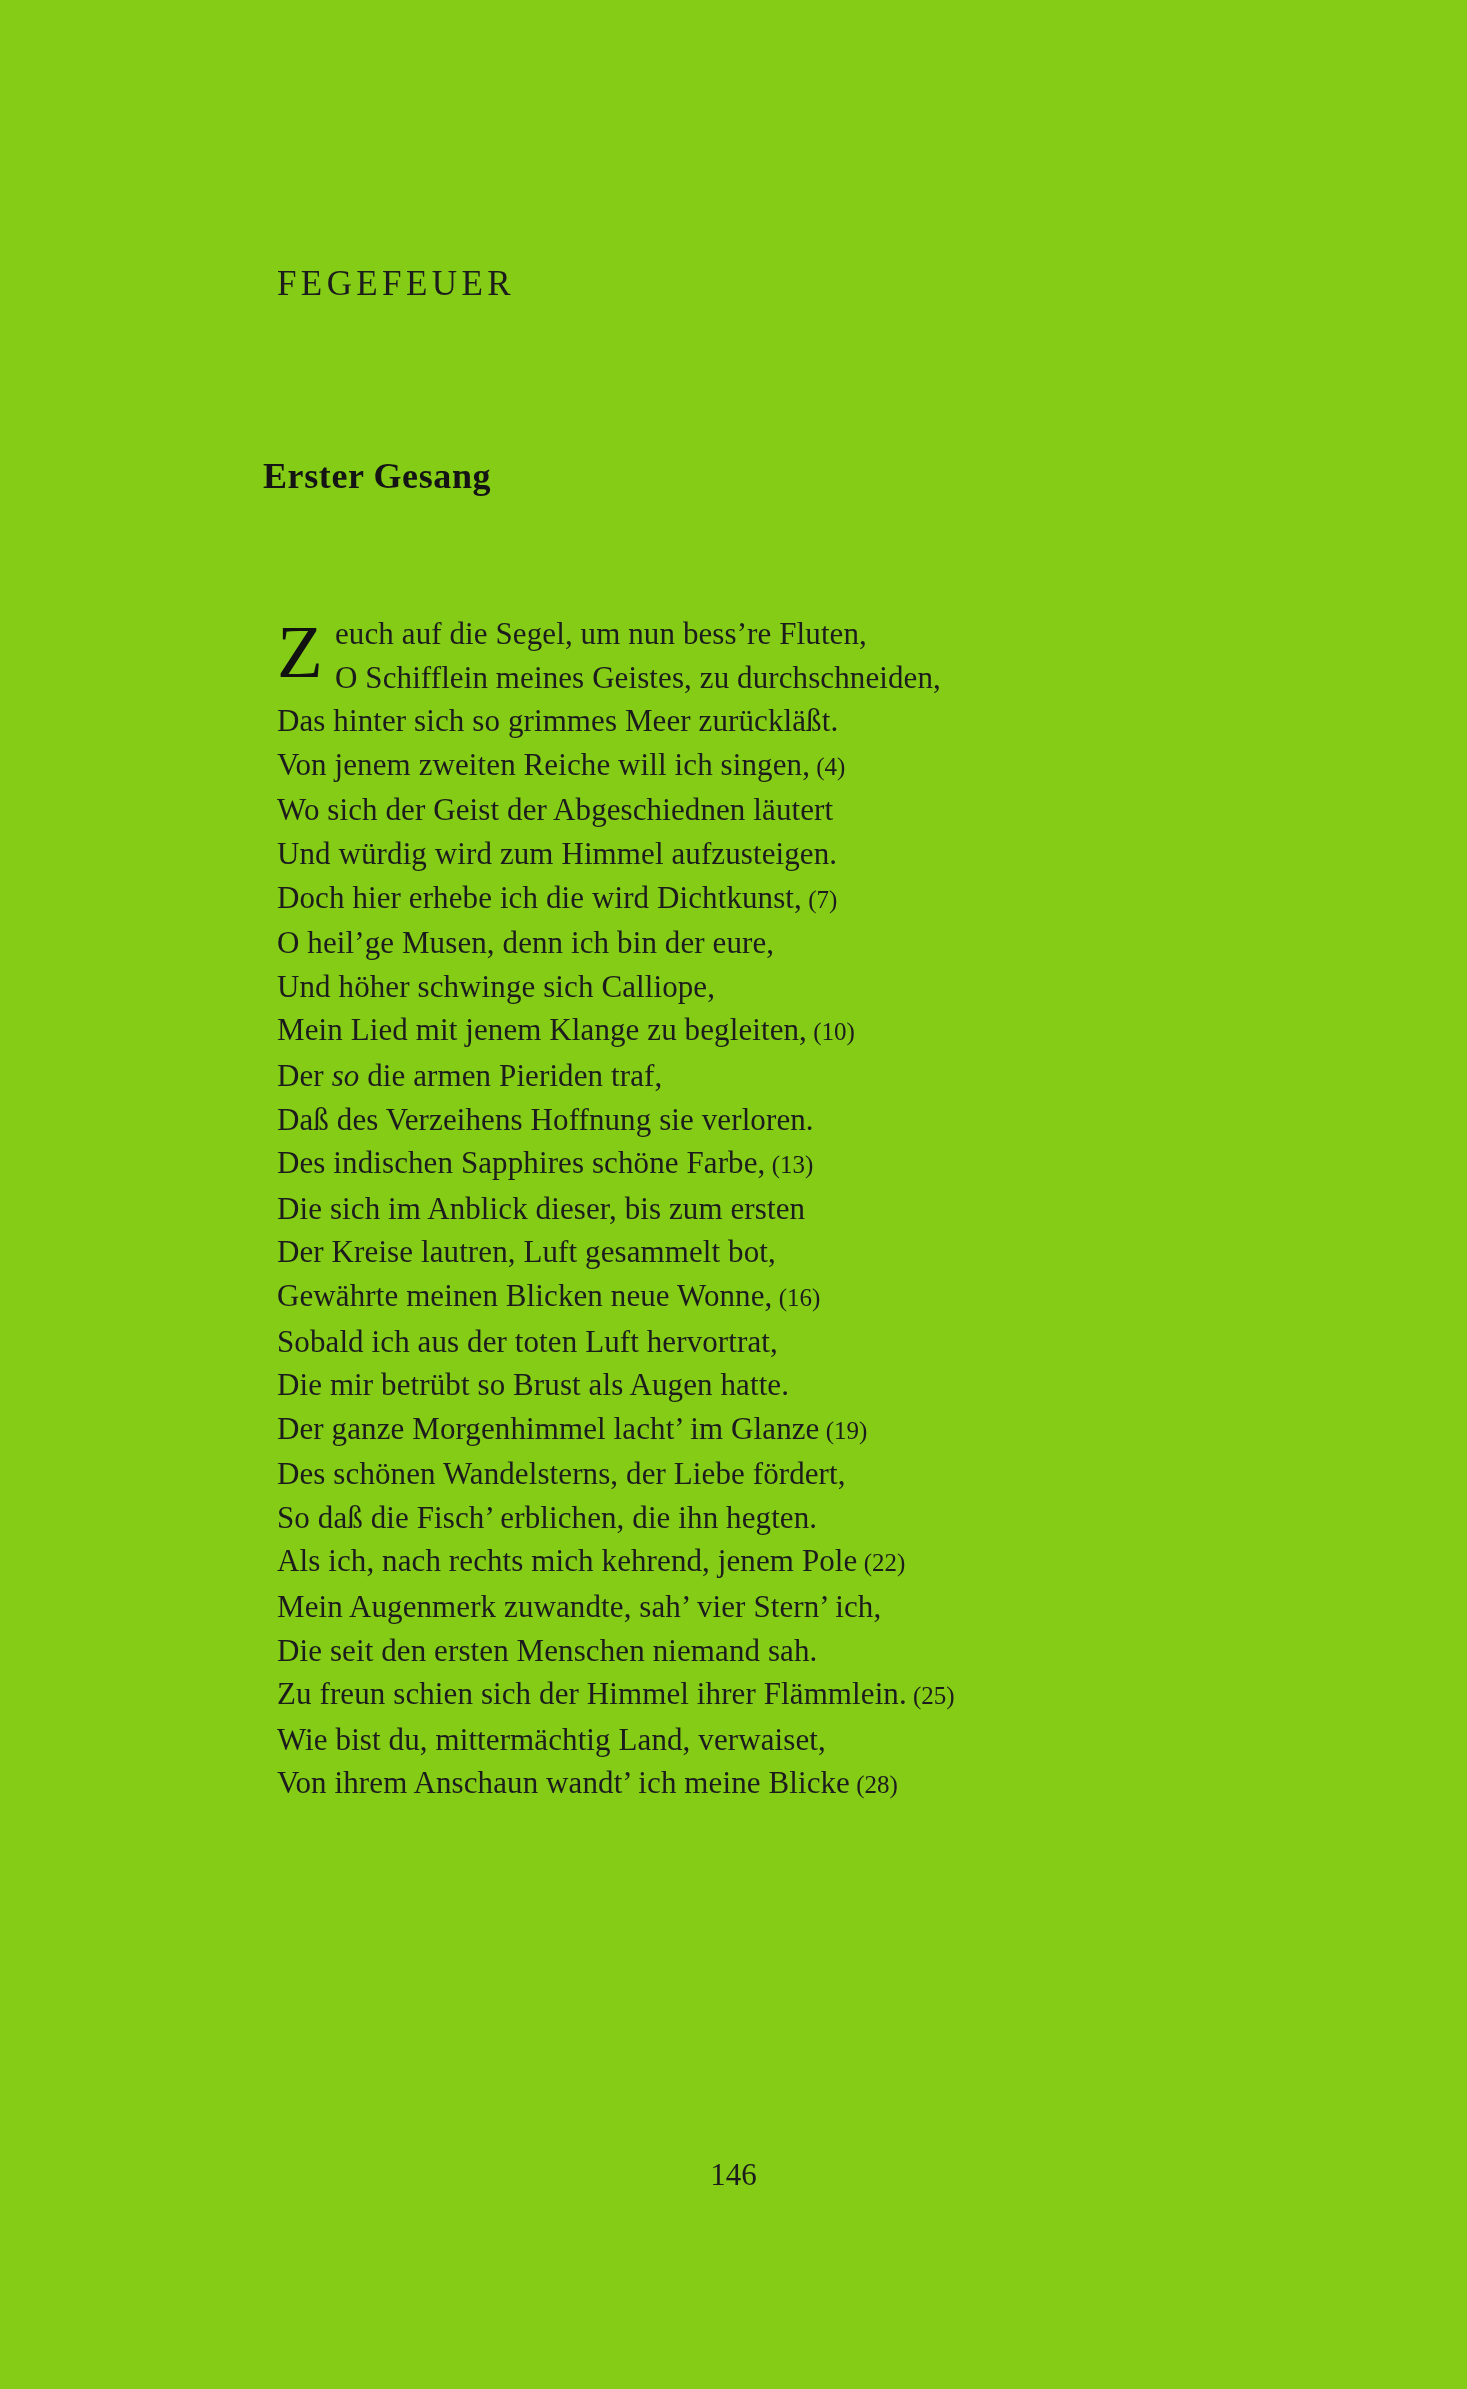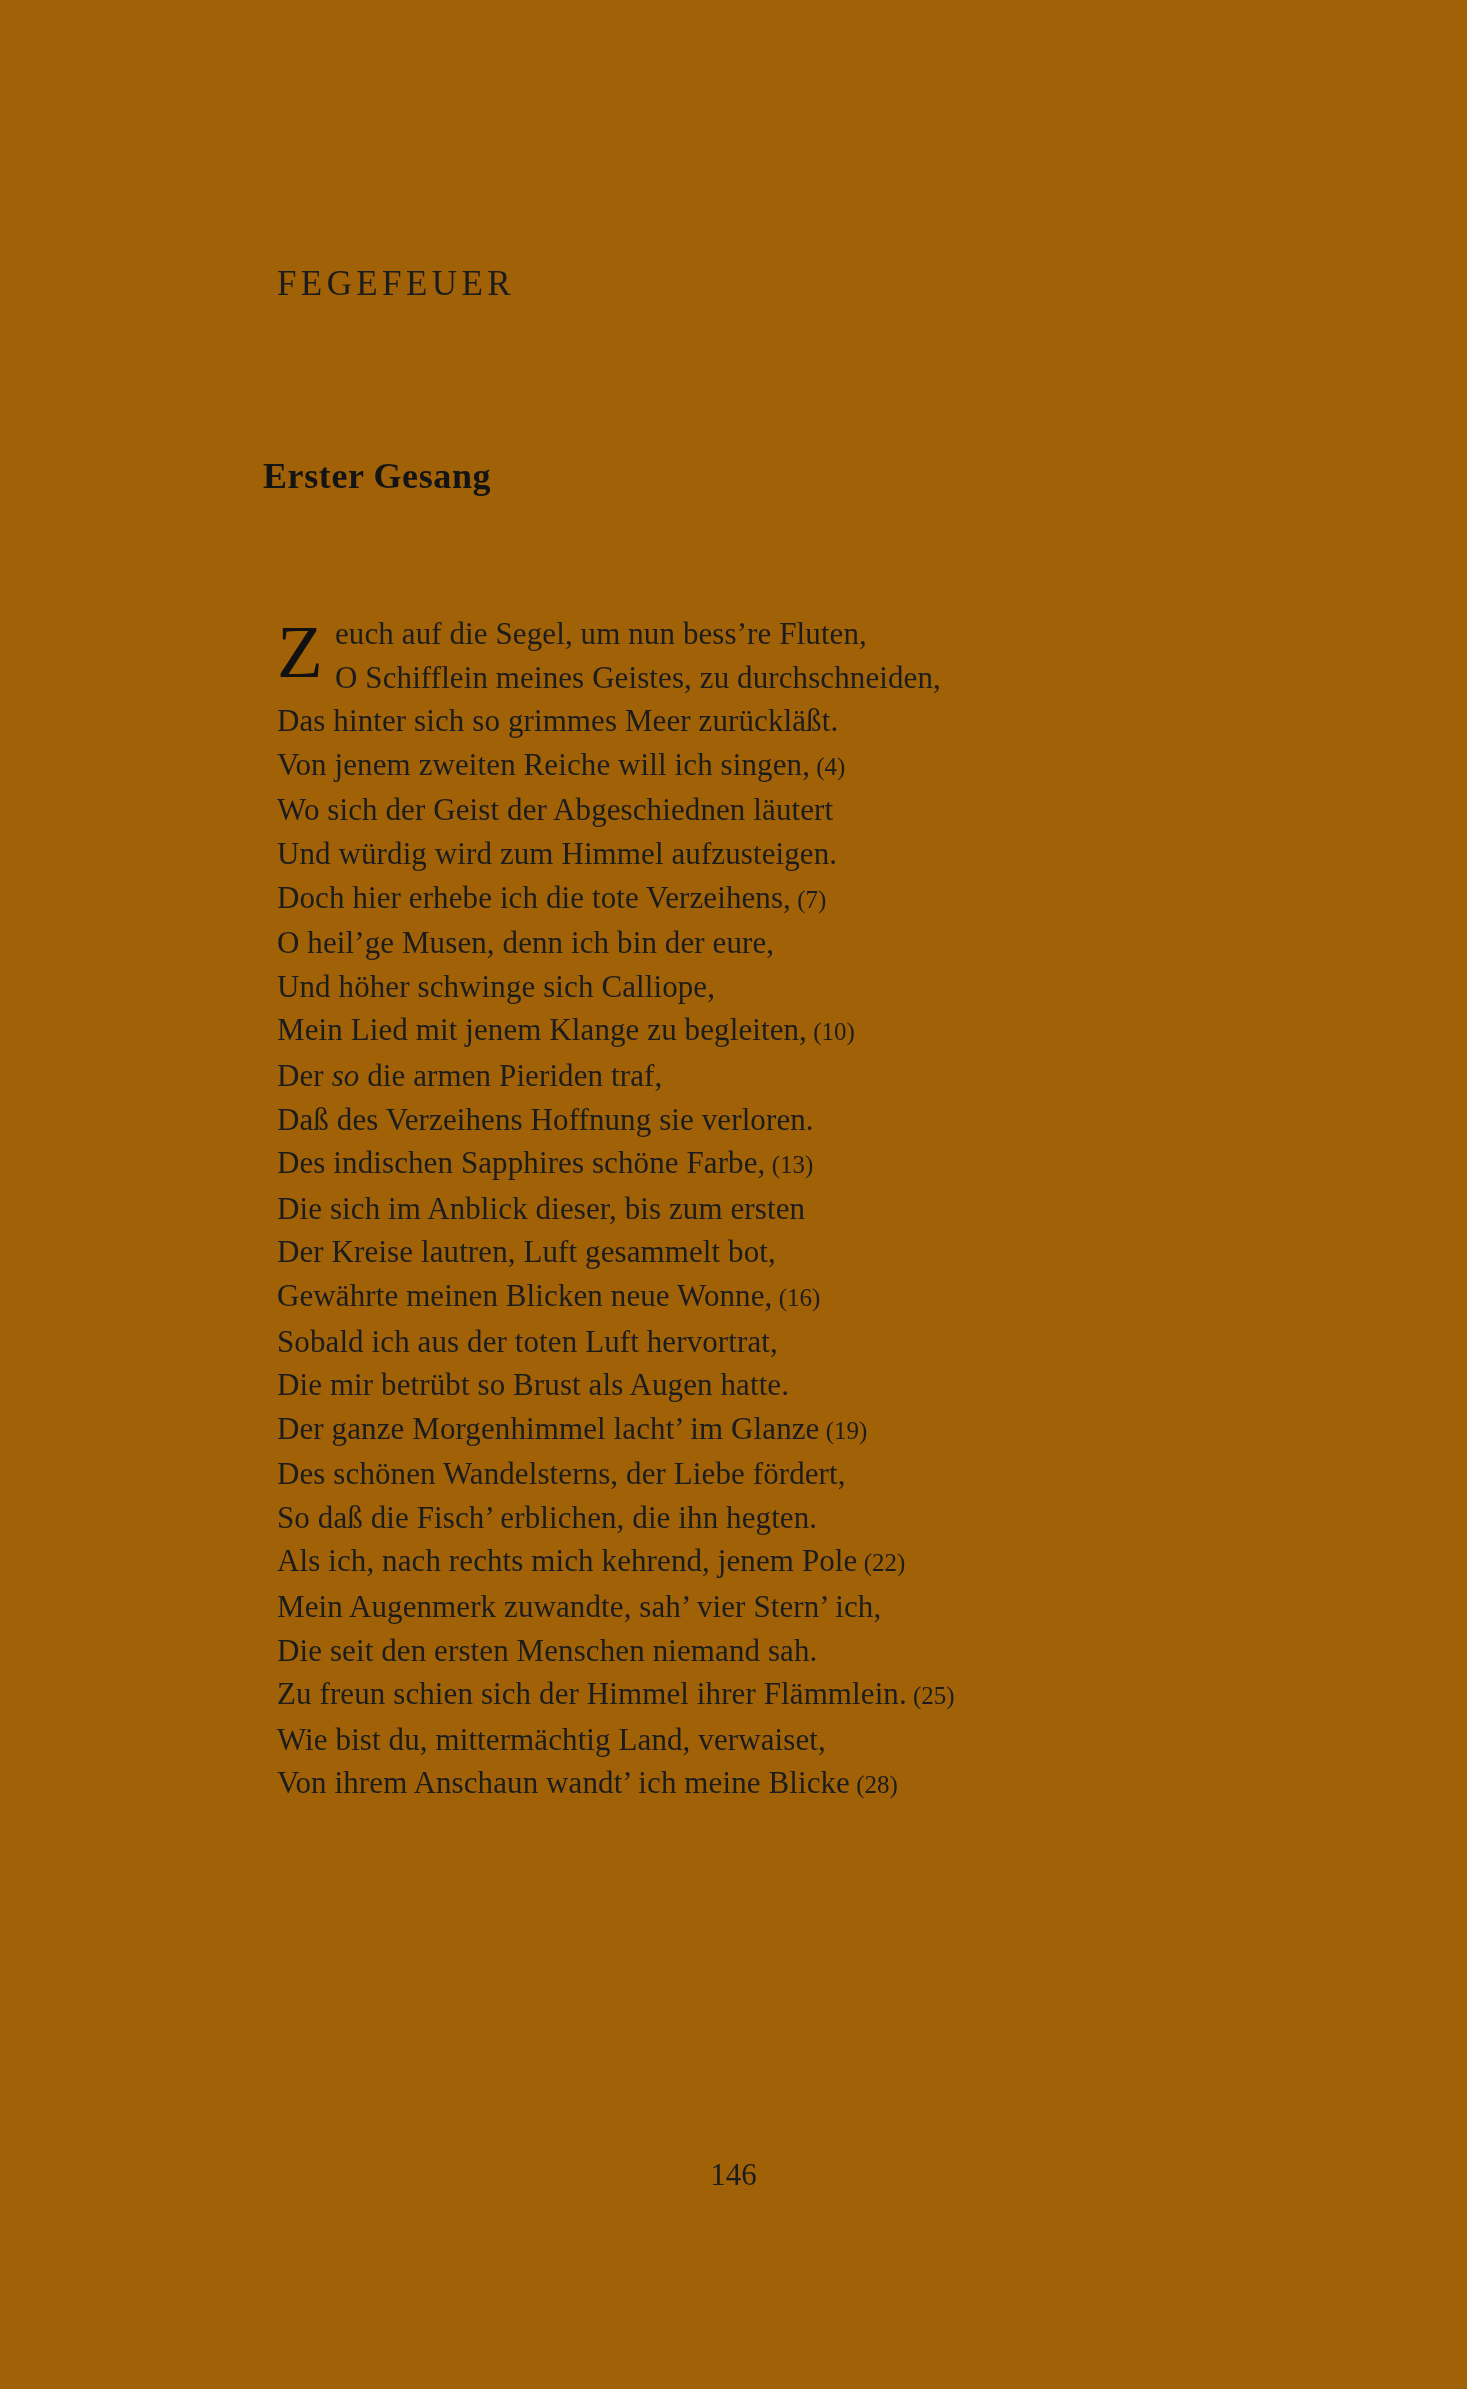--- a/index.html
+++ b/index.html
@@ -8,21 +8,21 @@
     background: #ffffff;
   }
   body {
     font-family: "Liberation Serif", "DejaVu Serif", serif;
     color: #1a1a1a;
   }
   .page {
     position: relative;
     width: 1467px;
     height: 2389px;
-    background: #a16207;
+    background: #84cc16;
     overflow: hidden;
     box-sizing: border-box;
   }
 
   
   .book-title {
     position: absolute;
     left: 277px;
     top: 266px;
     font-size: 35px;
@@ -107,21 +107,21 @@
 
   <div class="poem">
     <span class="dropcap">Z</span>
     <div id="verse-container">
         <div class="verse-line indented"><span>euch auf die Segel, um nun bess’re Fluten,</span></div>
         <div class="verse-line indented"><span>O Schifflein meines Geistes, zu durchschneiden,</span></div>
         <div class="verse-line"><span>Das hinter sich so grimmes Meer zurückläßt.</span></div>
         <div class="verse-line"><span>Von jenem zweiten Reiche will ich singen,</span><span class="line-number"> (4)</span></div>
         <div class="verse-line"><span>Wo sich der Geist der Abgeschiednen läutert</span></div>
         <div class="verse-line"><span>Und würdig wird zum Himmel aufzusteigen.</span></div>
-        <div class="verse-line"><span>Doch hier erhebe ich die tote Verzeihens,</span><span class="line-number"> (7)</span></div>
+        <div class="verse-line"><span>Doch hier erhebe ich die wird Dichtkunst,</span><span class="line-number"> (7)</span></div>
         <div class="verse-line"><span>O heil’ge Musen, denn ich bin der eure,</span></div>
         <div class="verse-line"><span>Und höher schwinge sich Calliope,</span></div>
         <div class="verse-line"><span>Mein Lied mit jenem Klange zu begleiten,</span><span class="line-number"> (10)</span></div>
         <div class="verse-line"><span>Der <span class="ital">so</span> die armen Pieriden traf,</span></div>
         <div class="verse-line"><span>Daß des Verzeihens Hoffnung sie verloren.</span></div>
         <div class="verse-line"><span>Des indischen Sapphires schöne Farbe,</span><span class="line-number"> (13)</span></div>
         <div class="verse-line"><span>Die sich im Anblick dieser, bis zum ersten</span></div>
         <div class="verse-line"><span>Der Kreise lautren, Luft gesammelt bot,</span></div>
         <div class="verse-line"><span>Gewährte meinen Blicken neue Wonne,</span><span class="line-number"> (16)</span></div>
         <div class="verse-line"><span>Sobald ich aus der toten Luft hervortrat,</span></div>

